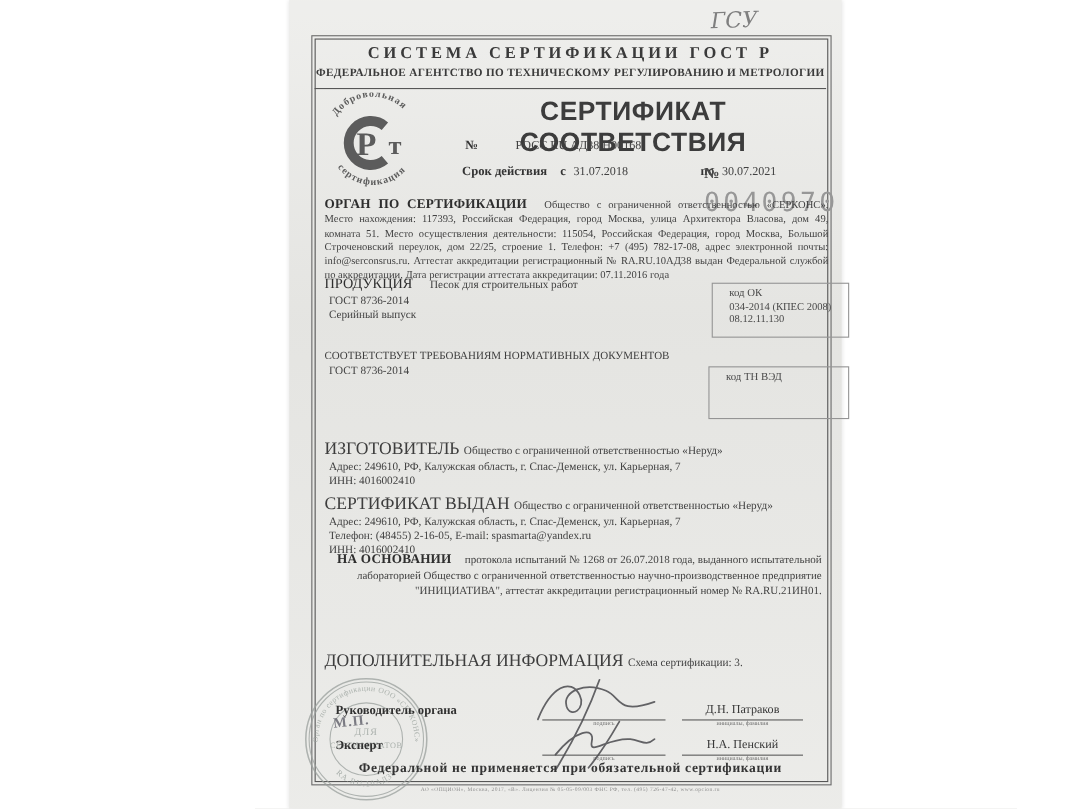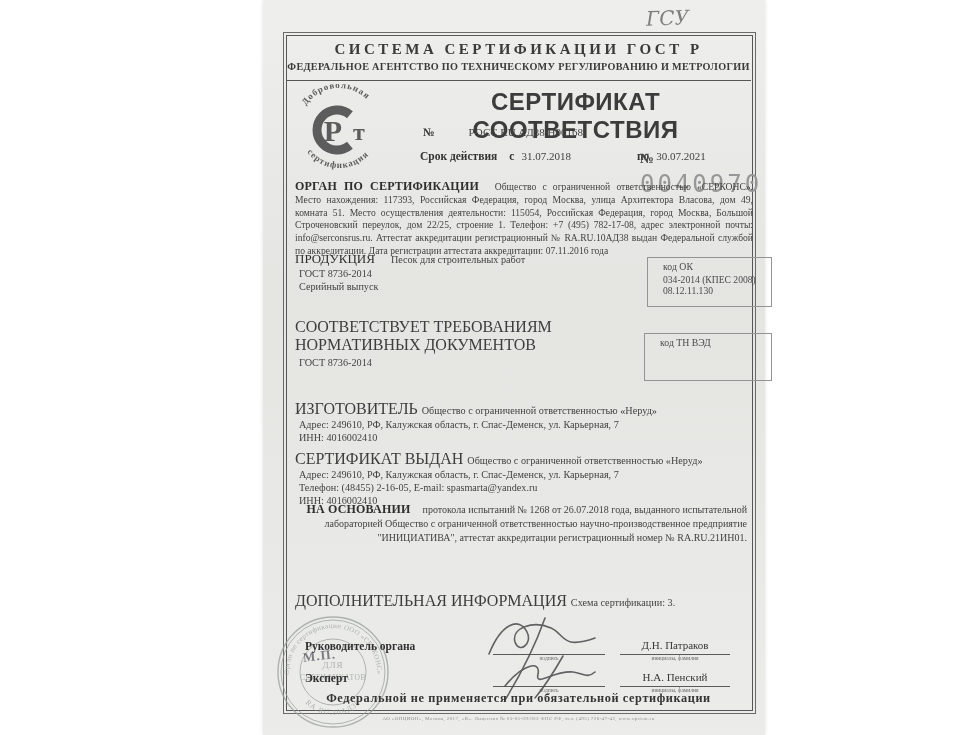--- a/index.html
+++ b/index.html
@@ -138,21 +138,21 @@
     <div class="line" style="margin-left:4px;">Серийный выпуск</div>
   </div>
 
   <div class="abs codebox" style="left:384px;top:257px;width:93px;height:42px;">
     <div class="cl">код ОК</div>
     <div>034-2014 (КПЕС 2008)</div>
     <div>08.12.11.130</div>
   </div>
 
   <div class="abs" style="left:32px;top:318px;width:340px;">
-    <div class="sh" style="font-size:16px;">СООТВЕТСТВУЕТ ТРЕБОВАНИЯМ НОРМАТИВНЫХ ДОКУМЕНТОВ</div>
+    <div class="sh" style="font-size:10px;">СООТВЕТСТВУЕТ ТРЕБОВАНИЯМ НОРМАТИВНЫХ ДОКУМЕНТОВ</div>
     <div class="line" style="margin-left:4px;margin-top:2px;">ГОСТ 8736-2014</div>
   </div>
 
   <div class="abs codebox" style="left:381px;top:333px;width:96px;height:40px;">
     <div class="cl">код ТН ВЭД</div>
   </div>
 
   <div class="abs" style="left:32px;top:400px;width:452px;">
     <div>
       <span class="sh">ИЗГОТОВИТЕЛЬ</span>

